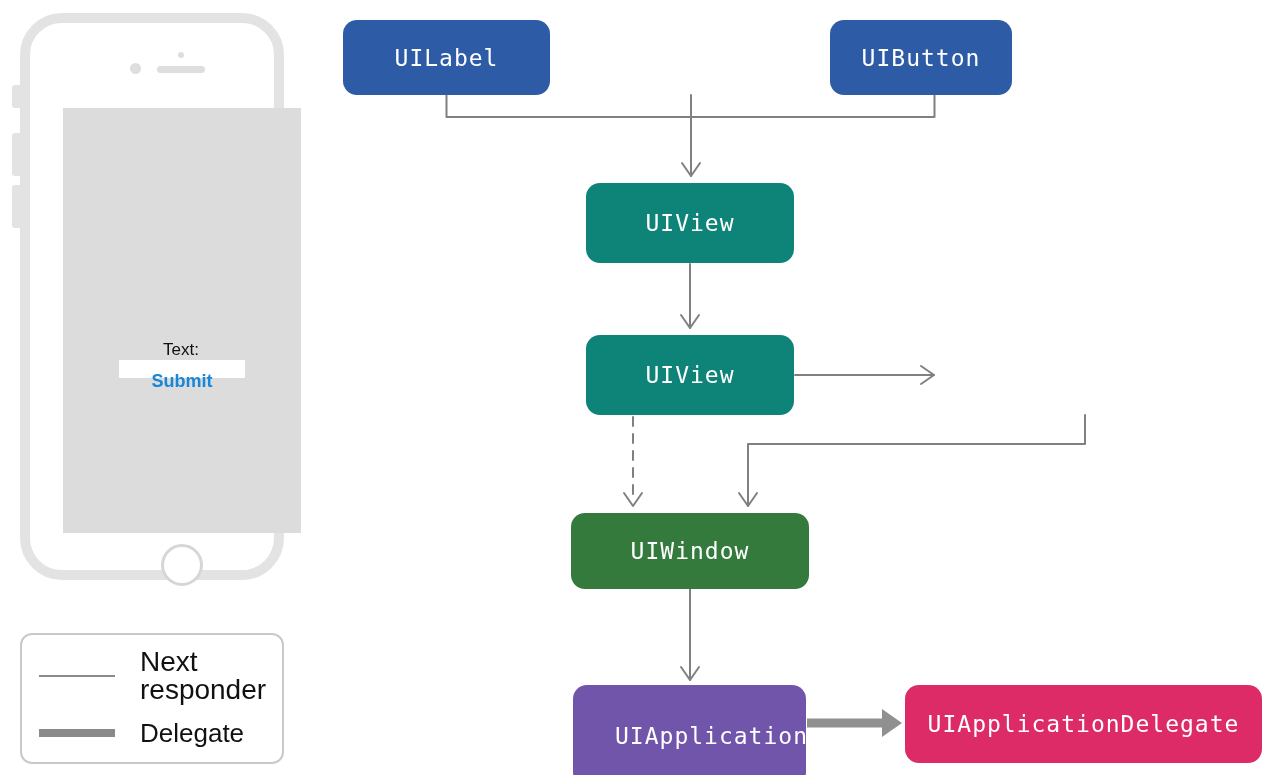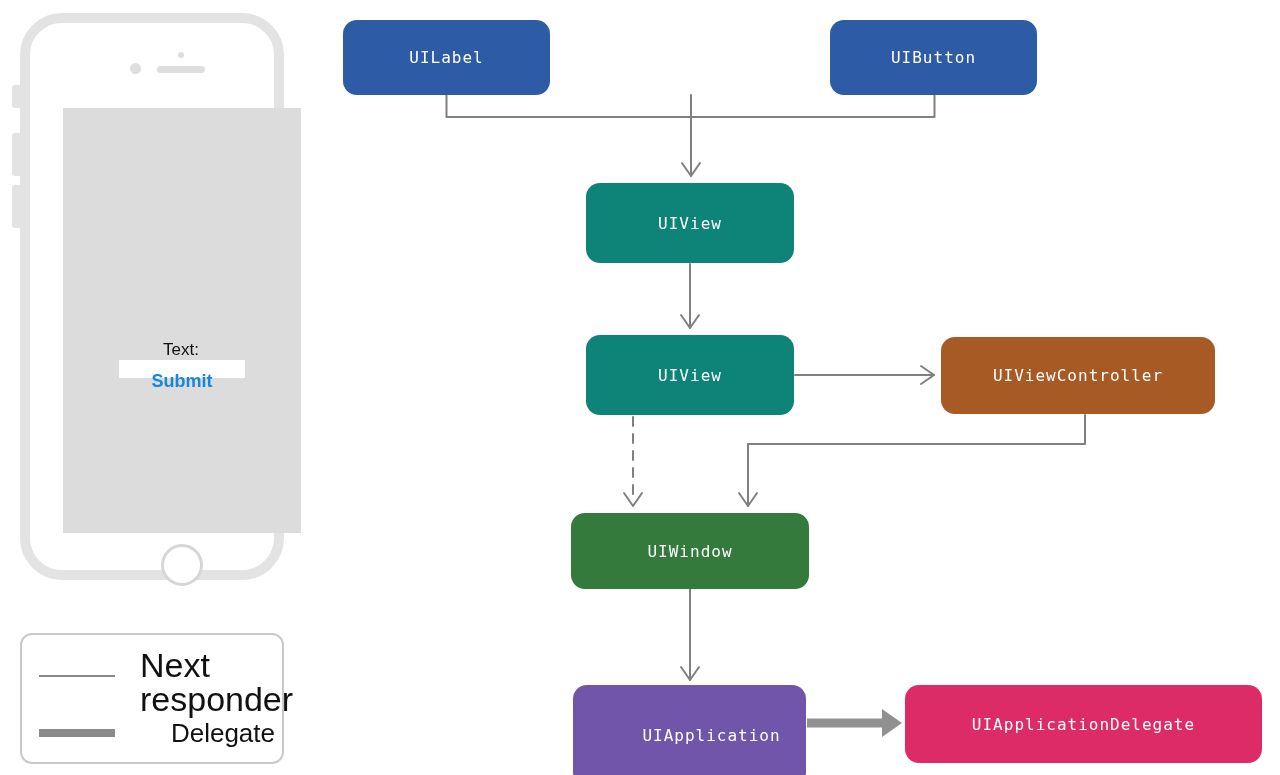--- a/index.html
+++ b/index.html
@@ -10,21 +10,21 @@
     font-family:"Liberation Sans", sans-serif;
   }
   
   .node {
     position:absolute; border-radius:14px;
     display:flex; align-items:center; justify-content:center;
     color:#fff; z-index:2;
   }
   .node span {
     font-family:"DejaVu Sans Mono", monospace;
-    font-size:16px; letter-spacing:1px; white-space:nowrap;
+    font-size:23px; letter-spacing:1px; white-space:nowrap;
   }
   
   svg.wires { position:absolute; left:0; top:0; z-index:1; }
   
   .phone-body {
     position:absolute; left:20px; top:13px; width:264px; height:567px;
     background:#fff; border:10px solid #e3e3e3; border-radius:42px; z-index:2;
   }
   .side-btn { position:absolute; background:#e3e3e3; z-index:1; }
   .sensor-dot { position:absolute; left:148px; top:29px; width:6px; height:6px;
@@ -52,23 +52,23 @@
   
   .legend {
     position:absolute; left:20px; top:633px; width:264px; height:131px;
     border:2px solid #c9c9c9; border-radius:12px; background:#fff; z-index:2;
   }
   .legend-line-thin { position:absolute; left:17px; top:40px; width:76px; height:2px;
     background:#8a8a8a; }
   .legend-line-thick { position:absolute; left:17px; top:94px; width:76px; height:8px;
     background:#8a8a8a; }
   .legend-text-1 { position:absolute; left:118px; top:13px; width:135px;
-    font-size:34px; line-height:1.0; color:#111; }
+    font-size:28px; line-height:1.0; color:#111; }
   .legend-text-2 { position:absolute; left:118px; top:83px; width:135px;
-    font-size:26px; color:#111;text-align:right; }
+    font-size:26px; color:#111; }
 </style>
 </head>
 <body>
 
 <div class="canvas">
 
   <div class="side-btn" style="left:12px;top:85px;width:10px;height:23px;border-radius:3px;"></div>
   <div class="side-btn" style="left:12px;top:133px;width:10px;height:43px;border-radius:3px;"></div>
   <div class="side-btn" style="left:12px;top:185px;width:10px;height:43px;border-radius:3px;"></div>
   <div class="side-btn" style="left:282px;top:130px;width:10px;height:45px;border-radius:3px;"></div>
@@ -117,35 +117,32 @@
       <path d="M807 723 H884" stroke="#909090" stroke-width="9" fill="none"></path>
       <path d="M882 709 L902 723 L882 737 Z" fill="#909090" stroke="none"></path>
     </g>
   </svg>
 
   <div class="node" style="left: 343px; top: 20px; width: 207px; height: 75px; background-color: rgb(46, 91, 165);">
     <span>UILabel</span>
   </div>
 
 
-  <div class="node" style="left: 830px; top: 20px; width: 207px; height: 75px; background-color: rgb(46, 91, 165); text-align: center;">
+  <div class="node" style="left: 830px; top: 20px; width: 182px; height: 75px; background-color: rgb(46, 91, 165); text-align: center;">
     <span>UIButton</span>
   </div>
 
   <div class="node" style="left: 586px; top: 183px; width: 208px; height: 80px; background-color: rgb(14, 132, 120);">
     <span>UIView</span>
   </div>
 
   <div class="node" style="left: 586px; top: 335px; width: 208px; height: 80px; background-color: rgb(14, 132, 120);">
     <span>UIView</span>
   </div>
 
-  <div class="node" style="left: 941px; top: 337px; width: 274px; height: 77px; background-color: rgb(168, 90, 36);">
-    <span>UIViewController</span>
-  </div>
 
   <div class="node" style="left: 571px; top: 513px; width: 238px; height: 76px; background-color: rgb(51, 122, 60);">
     <span>UIWindow</span>
   </div>
 
   <div class="node" style="left: 573px; top: 685px; width: 233px; height: 101px; background-color: rgb(113, 85, 171); padding-left: 44px;">
     <span>UIApplication</span>
   </div>
 
   <div class="node" style="left: 905px; top: 685px; width: 357px; height: 78px; background-color: rgb(220, 43, 103);">

